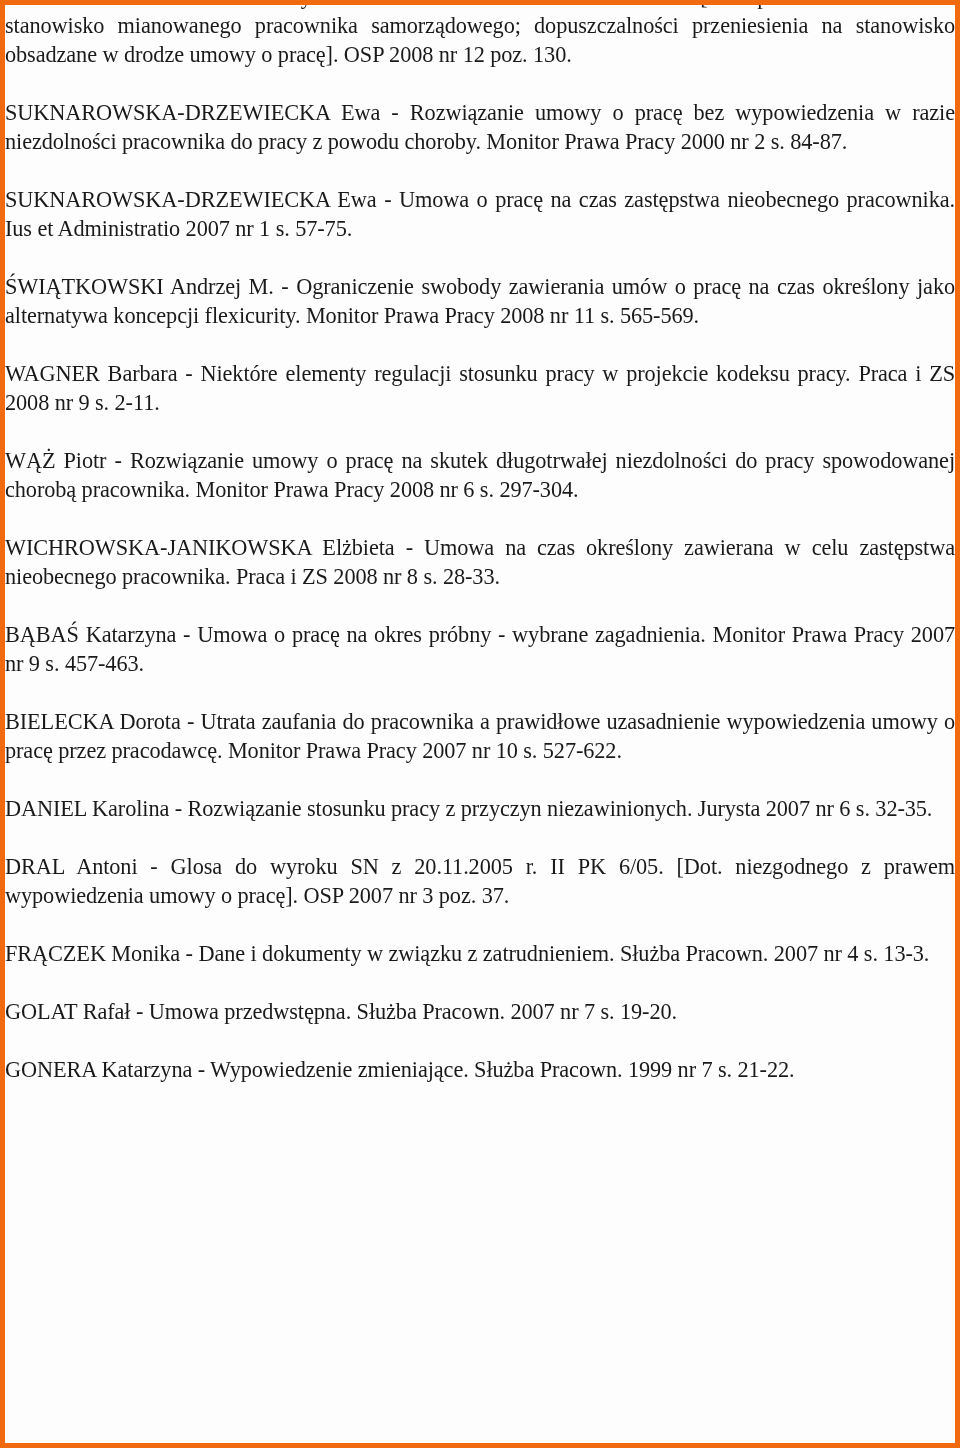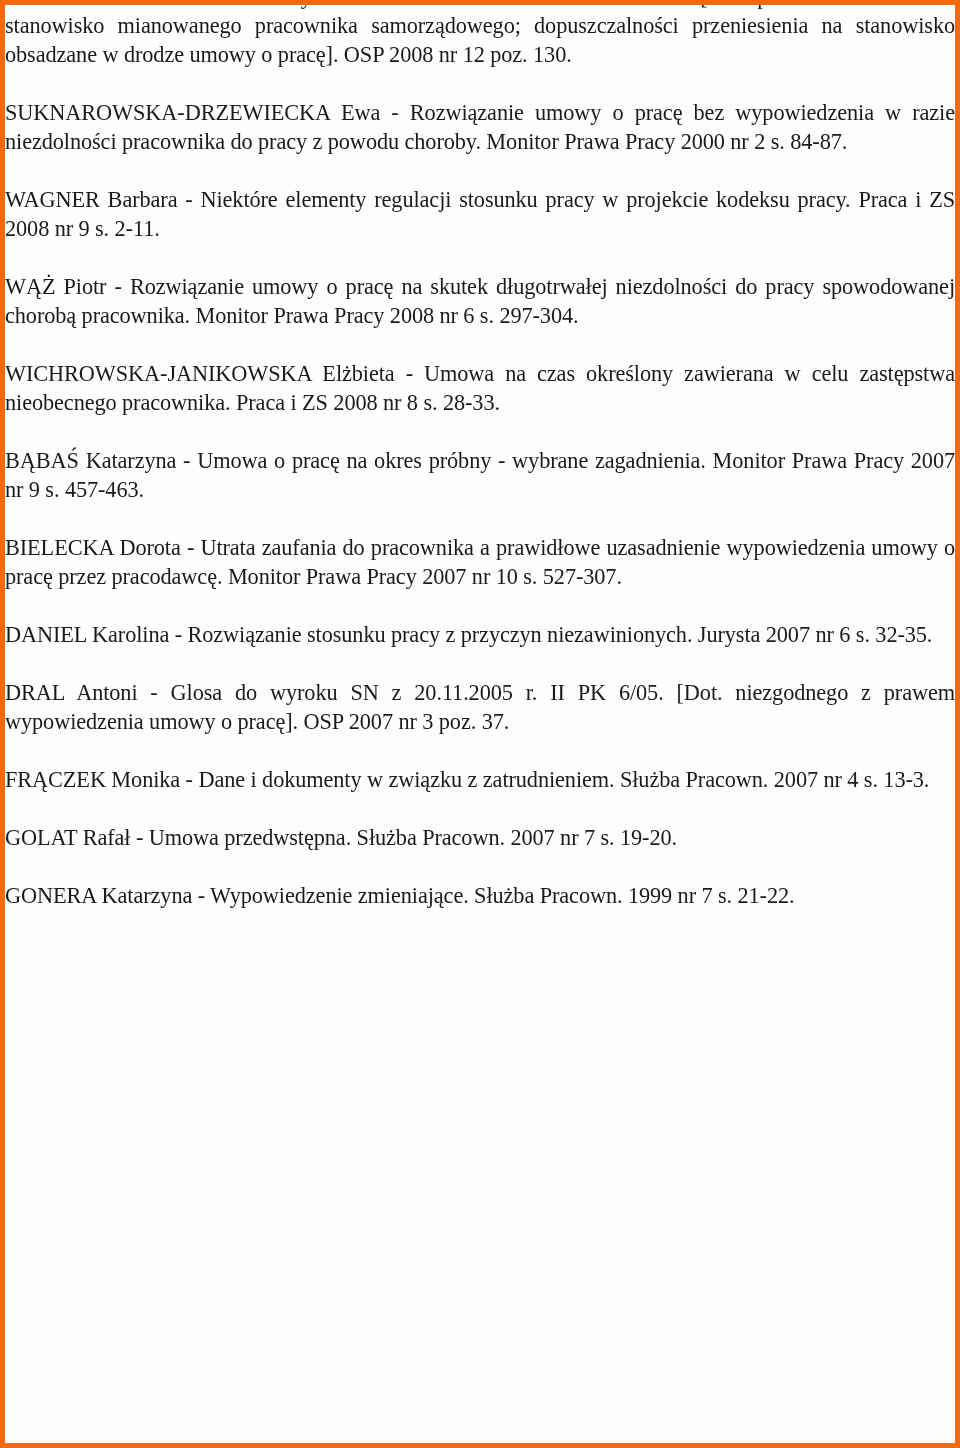--- a/index.html
+++ b/index.html
@@ -39,23 +39,25 @@
     }
   </style>
 </head>
 <body>
 
 <div class="frame" style="border-color: rgb(242, 106, 16);"></div>
 
 <div class="page">
   <p class="entry">STELINA Jakub - Glosa do wyroku SN z 29.11.2006 r. II PK 367/05. [Dot. przeniesienia na inne stanowisko mianowanego pracownika samorządowego; dopuszczalności przeniesienia na stanowisko obsadzane w drodze umowy o pracę]. OSP 2008 nr 12 poz. 130.</p>
   <p class="entry">SUKNAROWSKA-DRZEWIECKA Ewa - Rozwiązanie umowy o pracę bez wypowiedzenia w razie niezdolności pracownika do pracy z powodu choroby. Monitor Prawa Pracy 2000 nr 2 s. 84-87.</p>
+  <p class="entry">SUKNAROWSKA-DRZEWIECKA Ewa - Umowa o pracę na czas zastępstwa nieobecnego pracownika. Ius et Administratio 2007 nr 1 s. 57-75.</p>
+  <p class="entry">ŚWIĄTKOWSKI Andrzej M. - Ograniczenie swobody zawierania umów o pracę na czas określony jako alternatywa koncepcji flexicurity. Monitor Prawa Pracy 2008 nr 11 s. 565-569.</p>
   <p class="entry">WAGNER Barbara - Niektóre elementy regulacji stosunku pracy w projekcie kodeksu pracy. Praca i ZS 2008 nr 9 s. 2-11.</p>
   <p class="entry">WĄŻ Piotr - Rozwiązanie umowy o pracę na skutek długotrwałej niezdolności do pracy spowodowanej chorobą pracownika. Monitor Prawa Pracy 2008 nr 6 s. 297-304.</p>
   <p class="entry">WICHROWSKA-JANIKOWSKA Elżbieta - Umowa na czas określony zawierana w celu zastępstwa nieobecnego pracownika. Praca i ZS 2008 nr 8 s. 28-33.</p>
   <p class="entry">BĄBAŚ Katarzyna - Umowa o pracę na okres próbny - wybrane zagadnienia. Monitor Prawa Pracy 2007 nr 9 s. 457-463.</p>
-  <p class="entry">BIELECKA Dorota - Utrata zaufania do pracownika a prawidłowe uzasadnienie wypowiedzenia umowy o pracę przez pracodawcę. Monitor Prawa Pracy 2007 nr 10 s. 527-307.</p>
+  <p class="entry">BIELECKA Dorota - Utrata zaufania do pracownika a prawidłowe uzasadnienie wypowiedzenia umowy o pracę przez pracodawcę. Monitor Prawa Pracy 2007 nr 10 s. 527-622.</p>
   <p class="entry">DANIEL Karolina - Rozwiązanie stosunku pracy z przyczyn niezawinionych. Jurysta 2007 nr 6 s. 32-35.</p>
   <p class="entry">DRAL Antoni - Glosa do wyroku SN z 20.11.2005 r. II PK 6/05. [Dot. niezgodnego z prawem wypowiedzenia umowy o pracę]. OSP 2007 nr 3 poz. 37.</p>
   <p class="entry">FRĄCZEK Monika - Dane i dokumenty w związku z zatrudnieniem. Służba Pracown. 2007 nr 4 s. 13-3.</p>
   <p class="entry">GOLAT Rafał - Umowa przedwstępna. Służba Pracown. 2007 nr 7 s. 19-20.</p>
   <p class="entry">GONERA Katarzyna - Wypowiedzenie zmieniające. Służba Pracown. 1999 nr 7 s. 21-22.</p>
 </div>
 
 </body></html>

